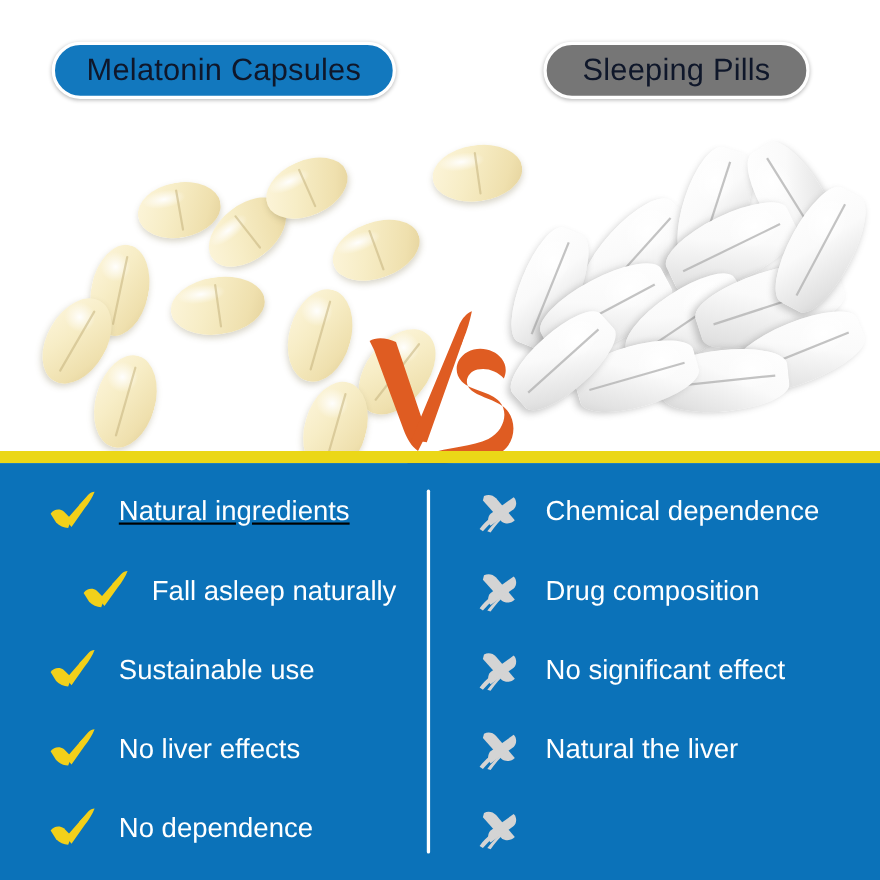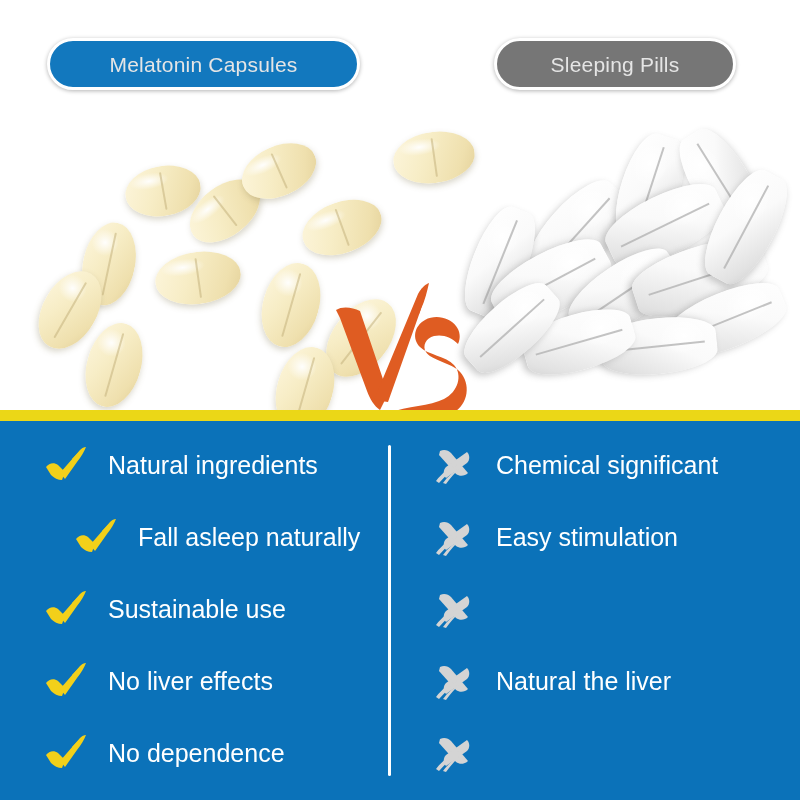--- a/index.html
+++ b/index.html
@@ -33,22 +33,22 @@
     height: 52px;
     border-radius: 26px;
     border: 3px solid #ffffff;
     box-sizing: border-box;
     display: flex;
     align-items: center;
     justify-content: center;
     box-shadow: 0 1px 4px rgba(0,0,0,0.30);
   }
   .pill-label {
-    color: #e5e5e5;
-    font-size: 21px;
+    color: #0f172a;
+    font-size: 28px;
     letter-spacing: 0.2px;
     white-space: nowrap;
     line-height: 1;
   }
   .pill-left {
     left: 47px;
     width: 313px;
     background: #1278be;
   }
   .pill-right {
@@ -262,21 +262,21 @@
     </div>
   </div>
 
   <div class="yellow-rule"></div>
 
   <div class="compare-panel">
     <div class="col-divider"></div>
 
     <div class="feature-col col-pros">
 
-      <div class="feature-row" style="top:22px;">
+      <div class="feature-row" style="top:22px;text-decoration:underline;">
         <span class="mark">
           <svg viewBox="0 0 44 40" xmlns="http://www.w3.org/2000/svg" aria-hidden="true">
             <g fill="#f2d01a">
               <path d="M2 22 C5 18 10 17 14 20 L21 27 L18 35 C14 35 10 33 7 30 Z"></path>
               <path d="M16 28 L36 5 C38 3 40 2 42 2 C40 7 37 12 33 17 L21 34 Z"></path>
               <path d="M39 3 C38 8 35 13 31 18 L28 14 Z"></path>
             </g>
           </svg>
         </span>
         <span class="feature-text">Natural ingredients</span>
@@ -341,48 +341,49 @@
         <span class="mark">
           <svg viewBox="0 0 44 40" xmlns="http://www.w3.org/2000/svg" aria-hidden="true">
             <g fill="#d4d4d4">
               <path d="M8 6 C12 4 16 5 19 8 L36 28 C33 31 28 32 24 29 L7 10 Z"></path>
               <path d="M35 7 C38 10 38 15 35 18 L14 33 C11 30 11 25 14 22 Z"></path>
               <path d="M4 36 C10 28 18 22 27 18 C20 25 13 31 7 38 Z"></path>
               <path d="M11 38 C16 31 22 26 29 22 C23 28 18 33 14 39 Z"></path>
             </g>
           </svg>
         </span>
-        <span class="feature-text">Chemical significant</span>
+        <span class="feature-text">Chemical dependence</span>
       </div>
 
       <div class="feature-row" style="top:94px;">
         <span class="mark">
           <svg viewBox="0 0 44 40" xmlns="http://www.w3.org/2000/svg" aria-hidden="true">
             <g fill="#d4d4d4">
               <path d="M8 6 C12 4 16 5 19 8 L36 28 C33 31 28 32 24 29 L7 10 Z"></path>
               <path d="M35 7 C38 10 38 15 35 18 L14 33 C11 30 11 25 14 22 Z"></path>
               <path d="M4 36 C10 28 18 22 27 18 C20 25 13 31 7 38 Z"></path>
               <path d="M11 38 C16 31 22 26 29 22 C23 28 18 33 14 39 Z"></path>
             </g>
           </svg>
         </span>
-        <span class="feature-text">Easy stimulation</span>
+        <span class="feature-text">Drug composition</span>
       </div>
 
       <div class="feature-row" style="top:166px;">
         <span class="mark">
           <svg viewBox="0 0 44 40" xmlns="http://www.w3.org/2000/svg" aria-hidden="true">
             <g fill="#d4d4d4">
               <path d="M8 6 C12 4 16 5 19 8 L36 28 C33 31 28 32 24 29 L7 10 Z"></path>
               <path d="M35 7 C38 10 38 15 35 18 L14 33 C11 30 11 25 14 22 Z"></path>
               <path d="M4 36 C10 28 18 22 27 18 C20 25 13 31 7 38 Z"></path>
               <path d="M11 38 C16 31 22 26 29 22 C23 28 18 33 14 39 Z"></path>
             </g>
           </svg>
         </span>
+        <span class="feature-text">No significant effect</span>
       </div>
 
       <div class="feature-row" style="top:238px;">
         <span class="mark">
           <svg viewBox="0 0 44 40" xmlns="http://www.w3.org/2000/svg" aria-hidden="true">
             <g fill="#d4d4d4">
               <path d="M8 6 C12 4 16 5 19 8 L36 28 C33 31 28 32 24 29 L7 10 Z"></path>
               <path d="M35 7 C38 10 38 15 35 18 L14 33 C11 30 11 25 14 22 Z"></path>
               <path d="M4 36 C10 28 18 22 27 18 C20 25 13 31 7 38 Z"></path>
               <path d="M11 38 C16 31 22 26 29 22 C23 28 18 33 14 39 Z"></path>

